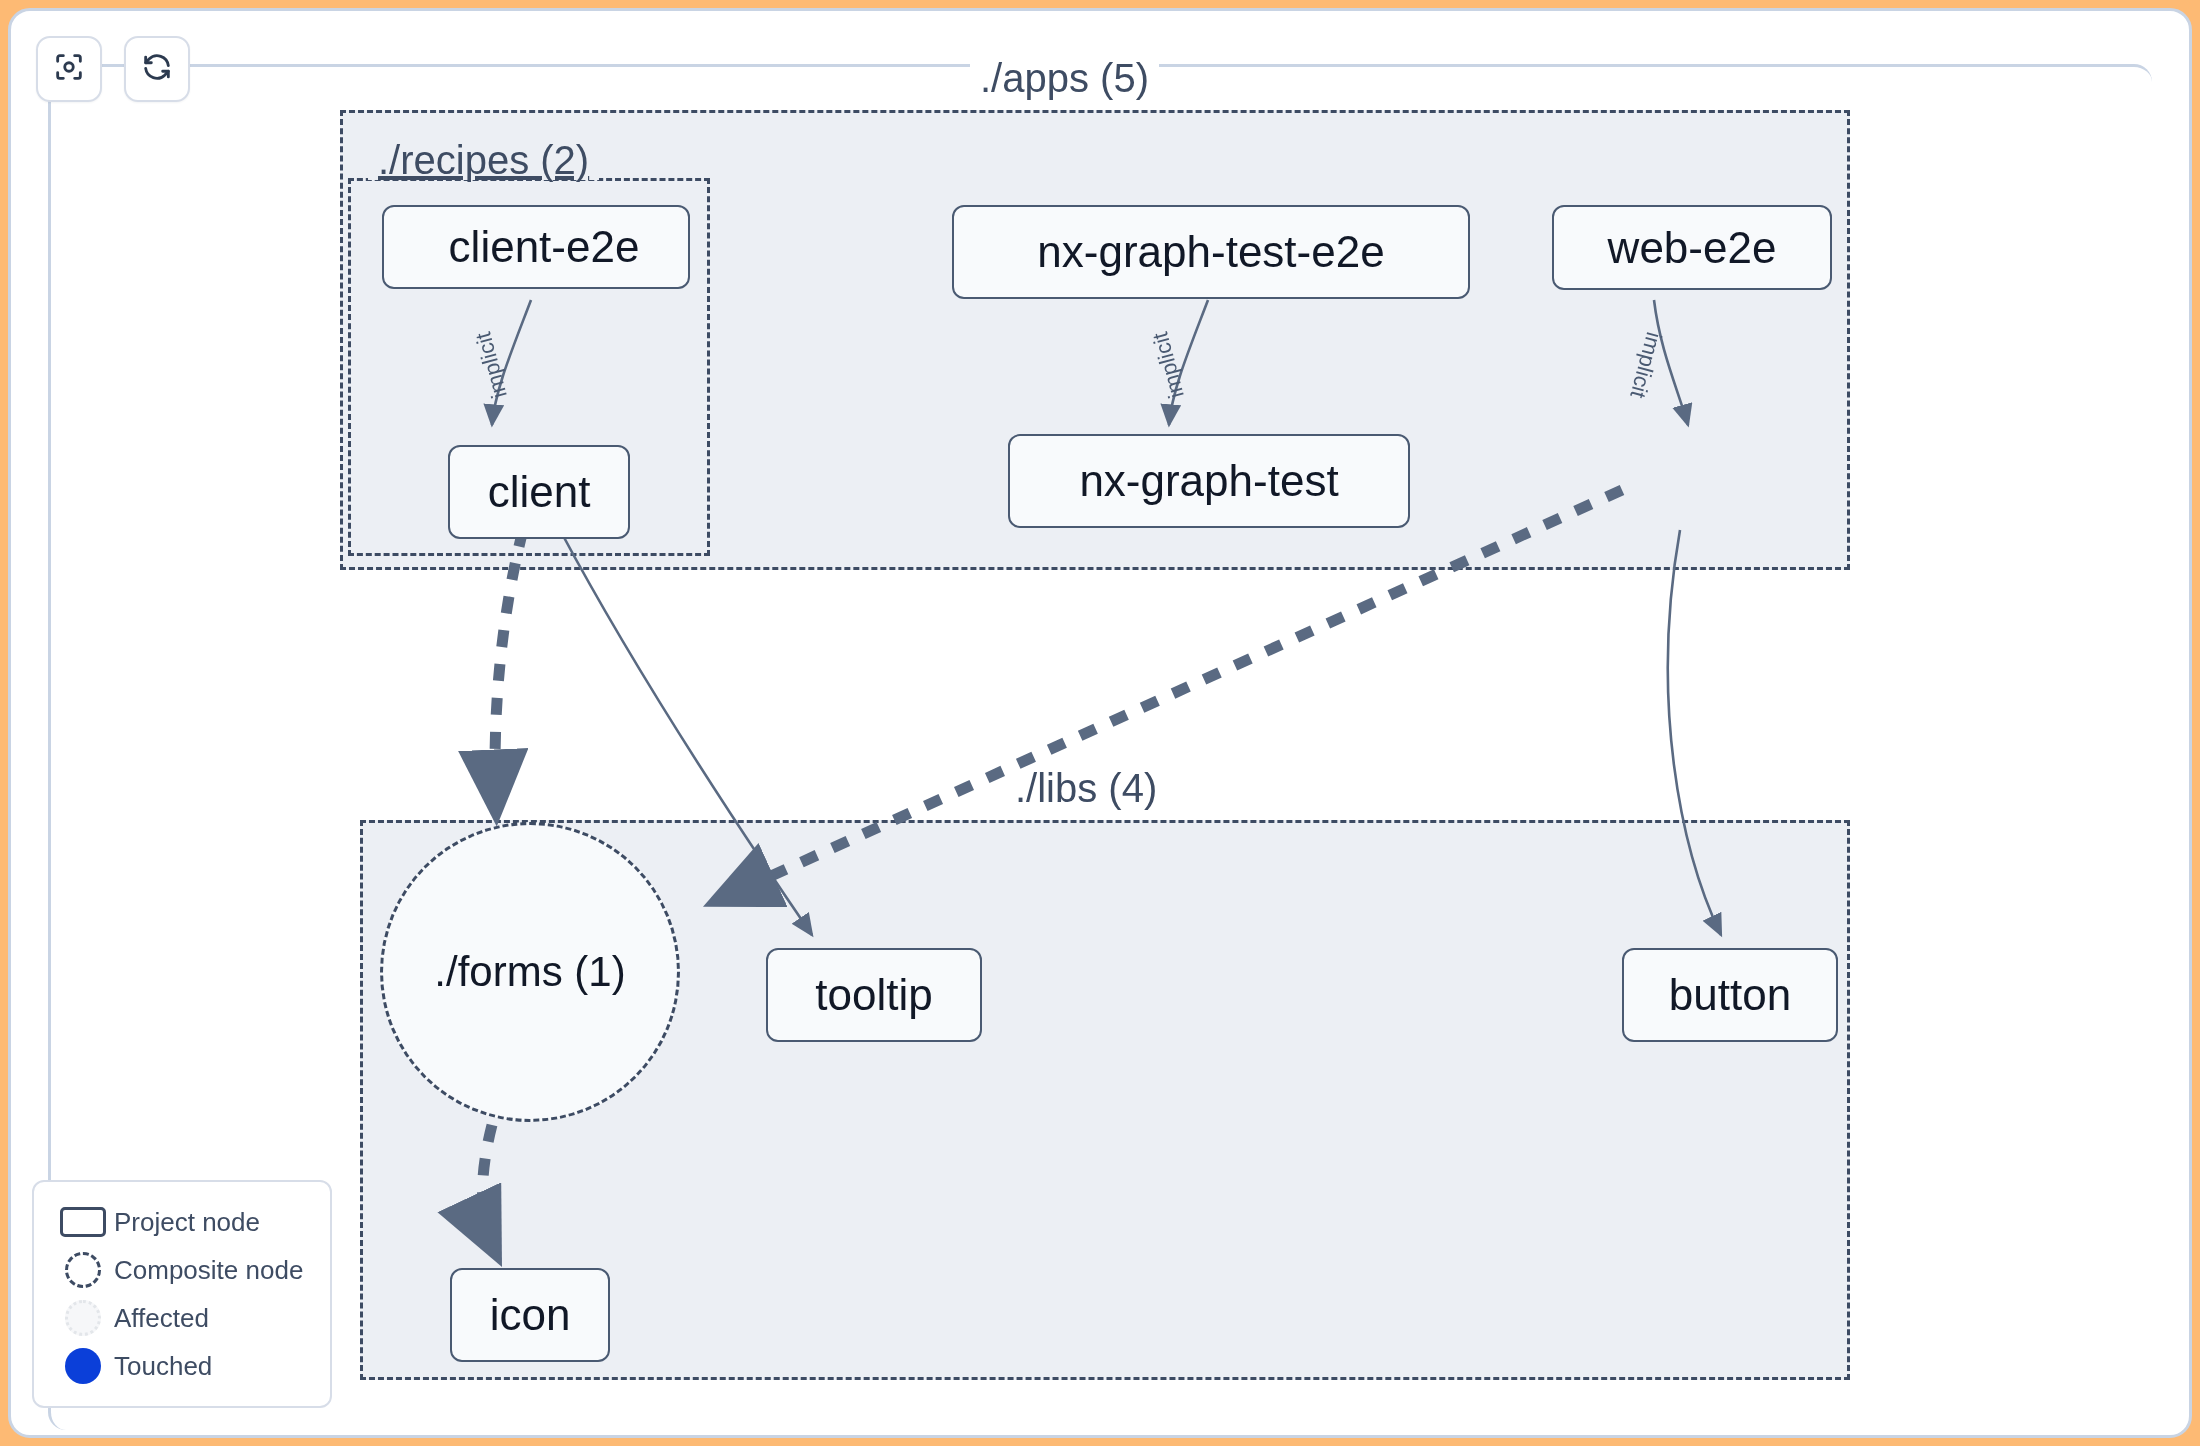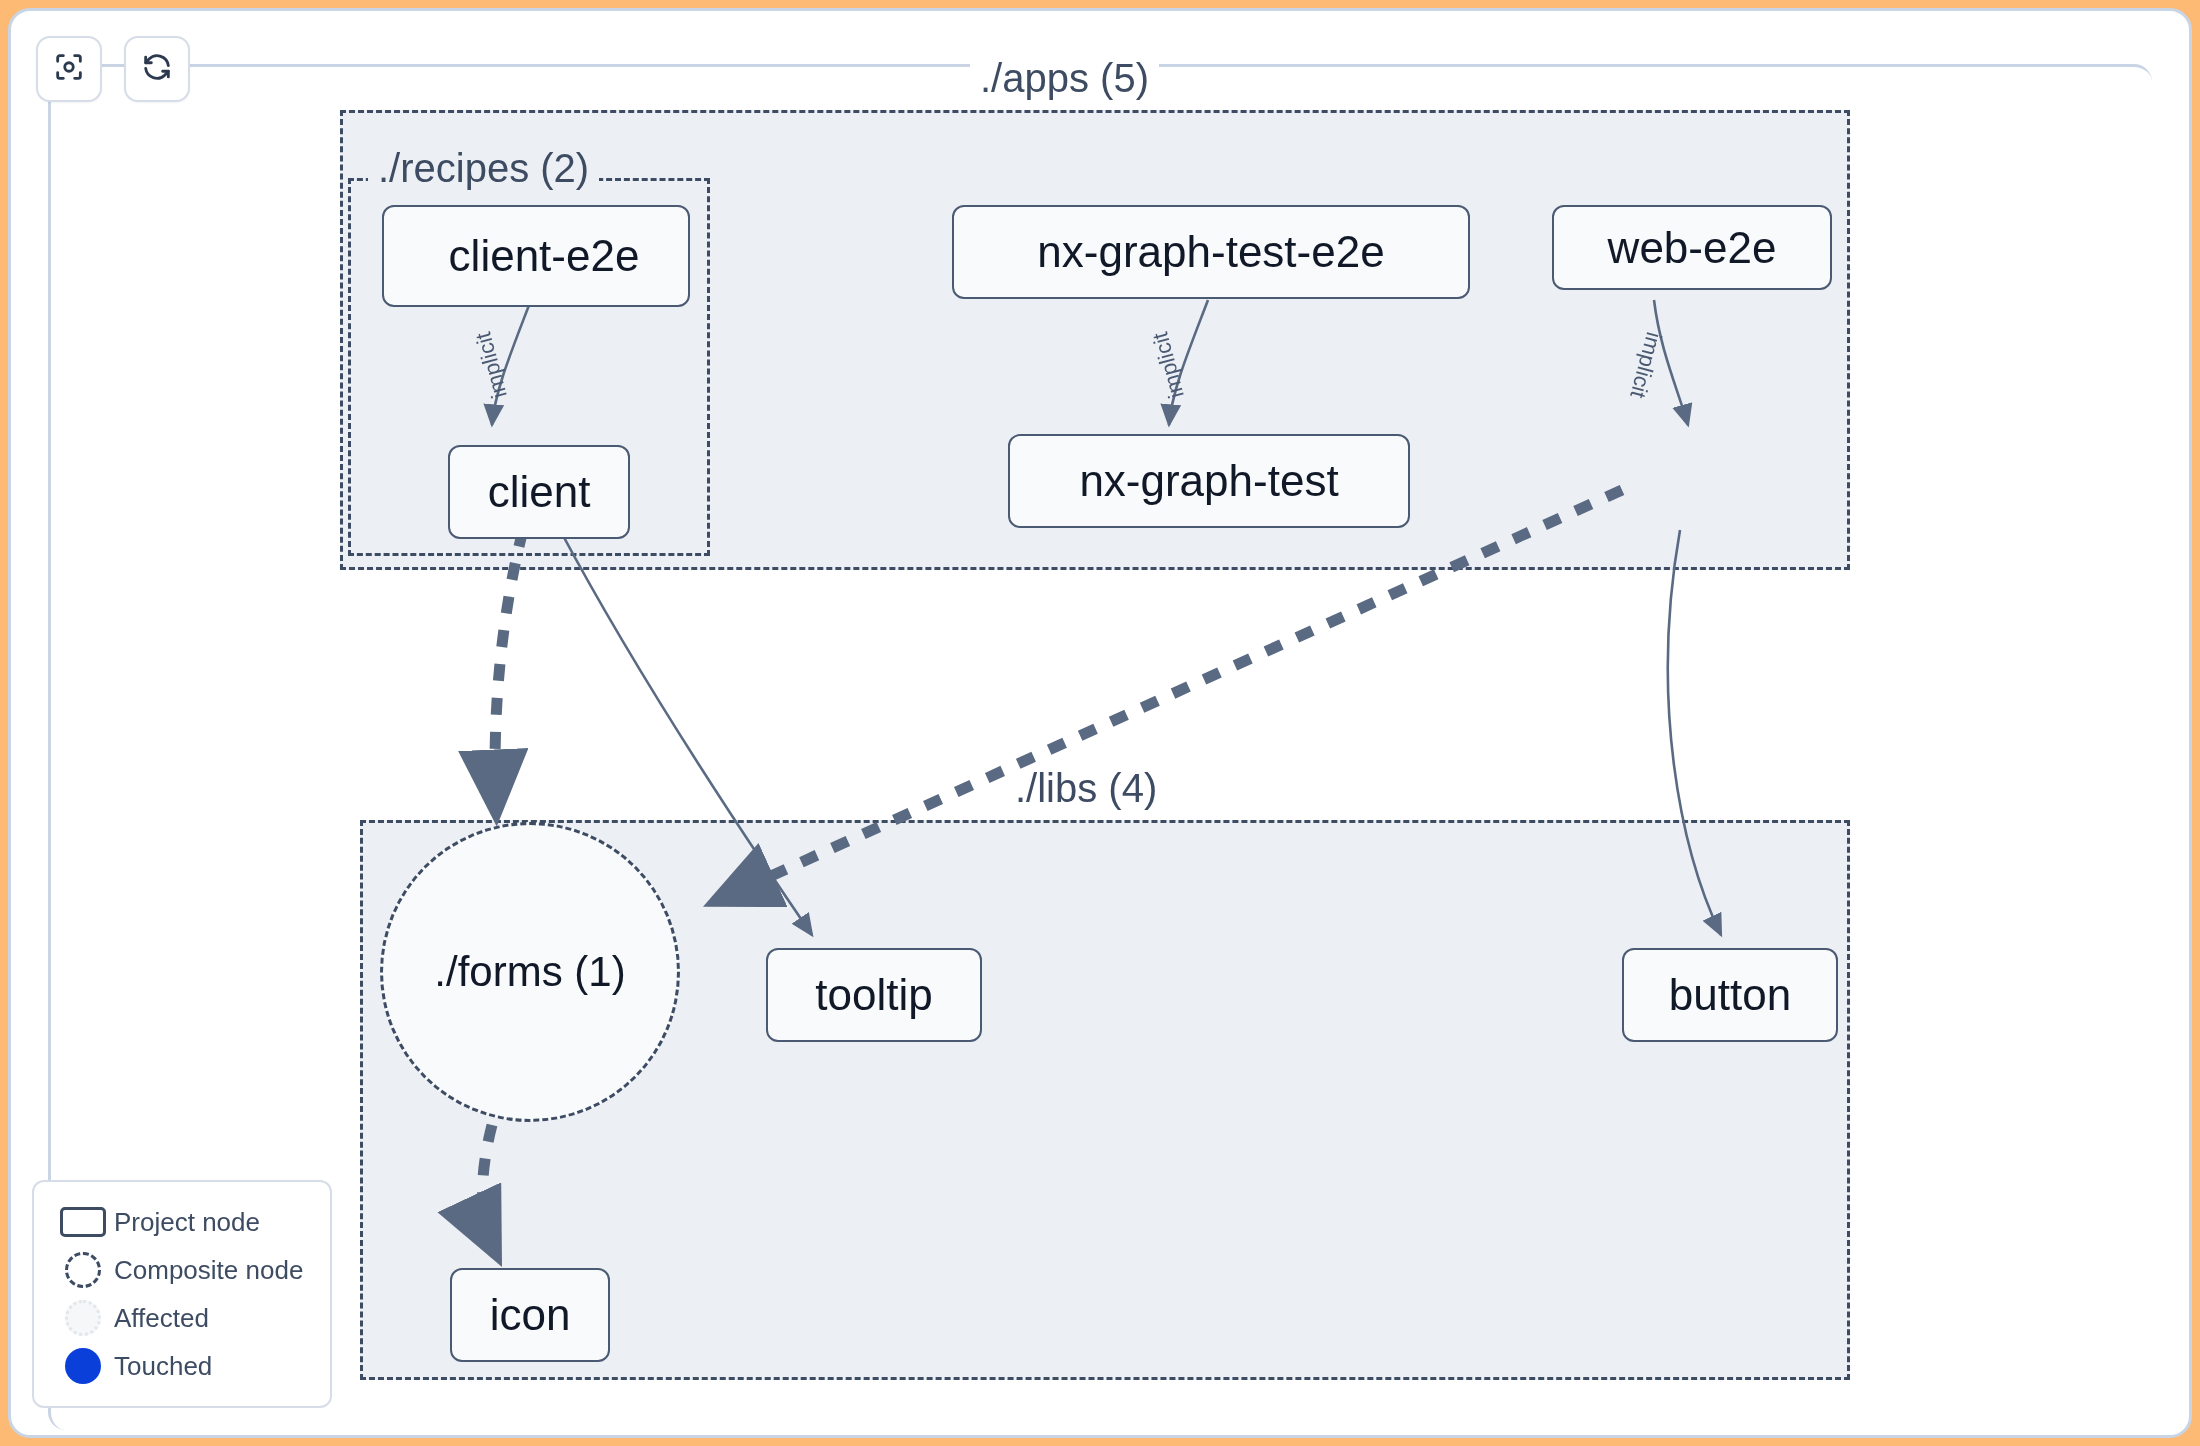--- a/index.html
+++ b/index.html
@@ -145,21 +145,21 @@
           <path d="M20 19v-4h-4"></path>
         </svg>
       </span>
     </div>
   </div>
 
   <div class="grp" style="left:340px; top:110px; width:1510px; height:460px;"></div>
   <div class="grp-label" style="left:970px; top:58px;">./apps (5)</div>
 
   <div class="grp" style="left:348px; top:178px; width:362px; height:378px;"></div>
-  <div class="grp-label on-fill" style="left:368px; top:148px;">./recipes (2)</div>
+  <div class="grp-label on-fill" style="left:368px; top:140px;text-decoration:underline;">./recipes (2)</div>
 
   <div class="grp" style="left:360px; top:820px; width:1490px; height:560px;"></div>
   <div class="grp-label" style="left:1005px; top:768px;">./libs (4)</div>
 
   <svg class="graph-layer" viewBox="0 0 2200 1446">
     <defs>
       <marker id="ah-thin" markerWidth="10" markerHeight="10" refX="8" refY="4" orient="auto">
         <path d="M0,0 L9,4 L0,8 z" fill="#5a6a82"></path>
       </marker>
       <marker id="ah-thick" markerWidth="8" markerHeight="8" refX="5.5" refY="3.2" orient="auto">
@@ -181,21 +181,21 @@
 
     <path d="M 1680,530 C 1650,700 1680,850 1721,935" fill="none" stroke="#5a6a82" stroke-width="2.6" marker-end="url(#ah-thin)"></path>
 
     <path d="M 492,1125 C 478,1180 480,1220 495,1252" fill="none" stroke="#5a6a82" stroke-width="11" stroke-dasharray="17 17" marker-end="url(#ah-thick)"></path>
   </svg>
 
   <div class="edge-label" style="left:458px; top:352px; transform: rotate(-105deg);">implicit</div>
   <div class="edge-label" style="left:1135px; top:352px; transform: rotate(-105deg);">implicit</div>
   <div class="edge-label" style="left:1612px; top:352px; transform: rotate(105deg);">implicit</div>
 
-  <div class="node" style="left:382px; top:205px; width:308px; height:102px;padding-left:16px;">
+  <div class="node" style="left:382px; top:205px; width:308px; height:84px;padding-left:16px;">
     <span>client-e2e</span>
   </div>
   <div class="node" style="left:952px; top:205px; width:518px; height:94px;">
     <span>nx-graph-test-e2e</span>
   </div>
   <div class="node" style="left:1552px; top:205px; width:280px; height:85px;">
     <span>web-e2e</span>
   </div>
   <div class="node" style="left:448px; top:445px; width:182px; height:94px;">
     <span>client</span>

